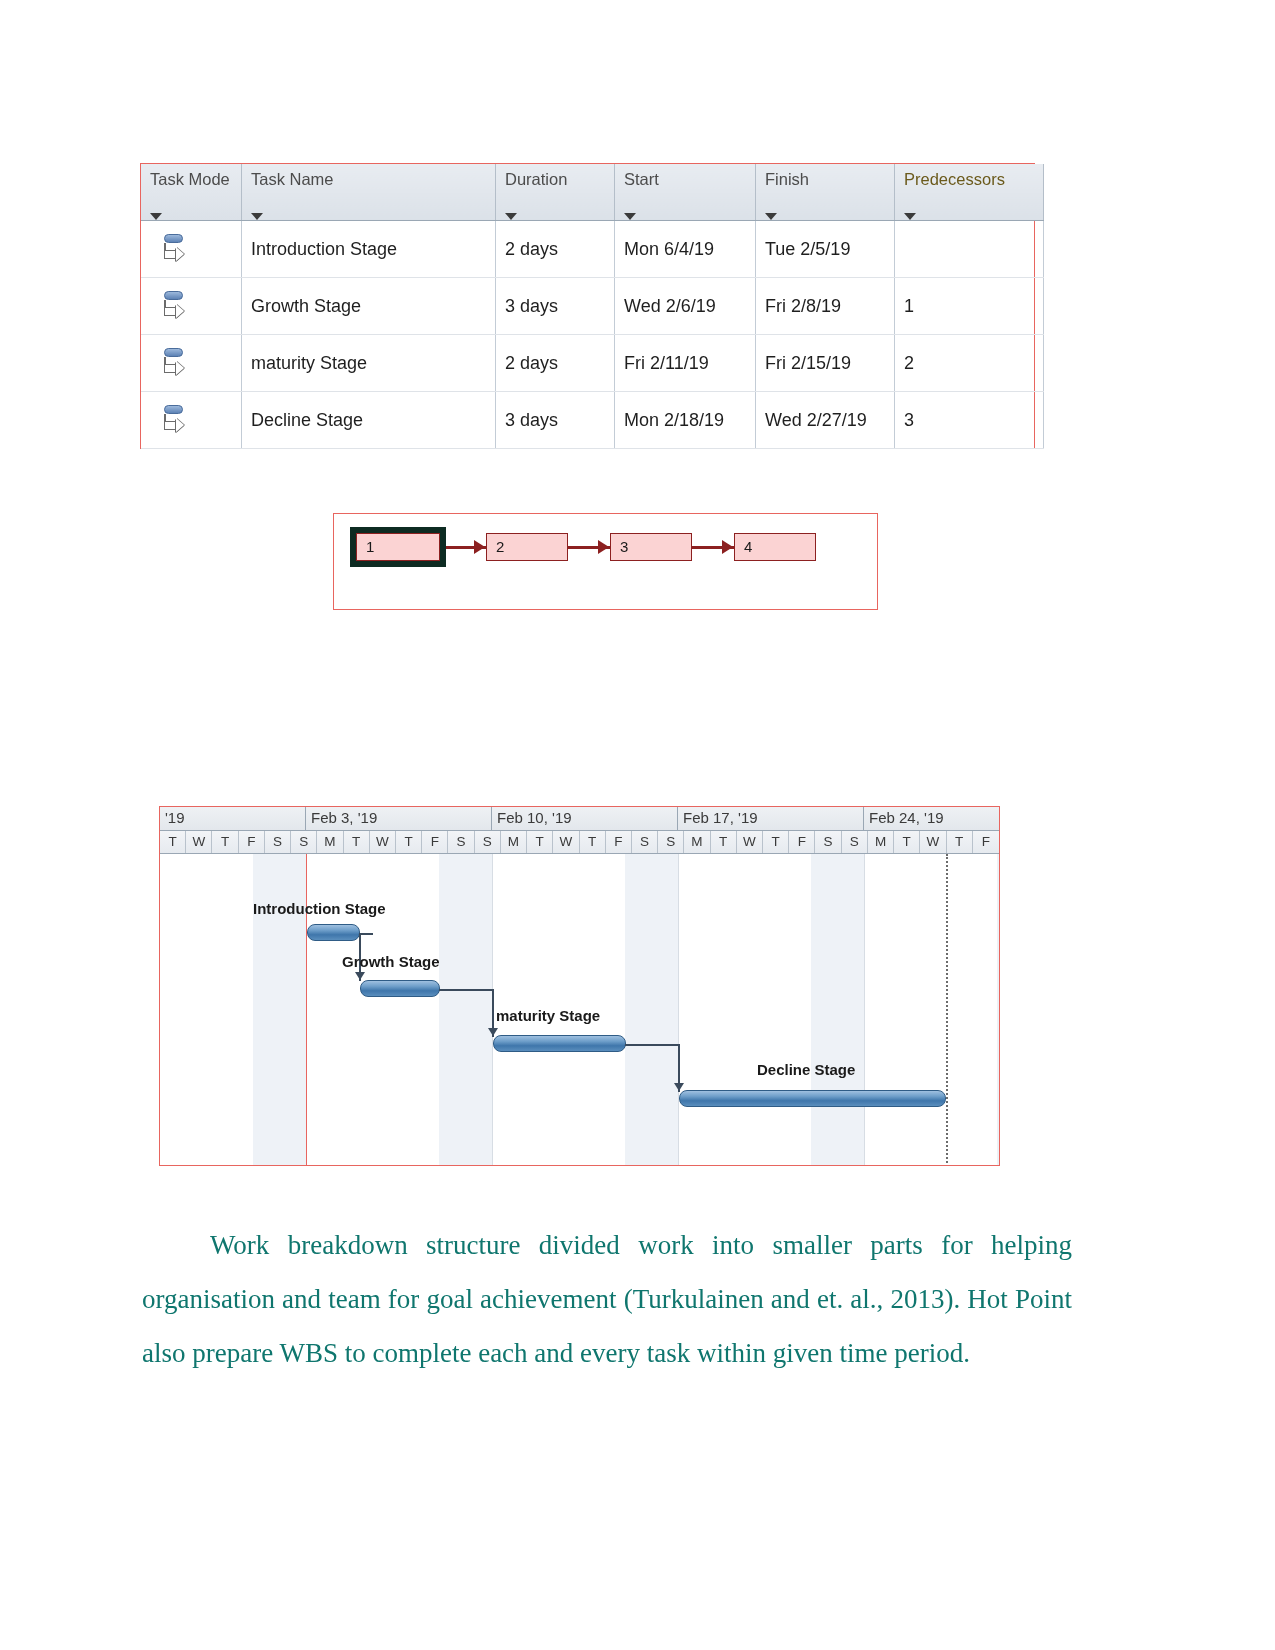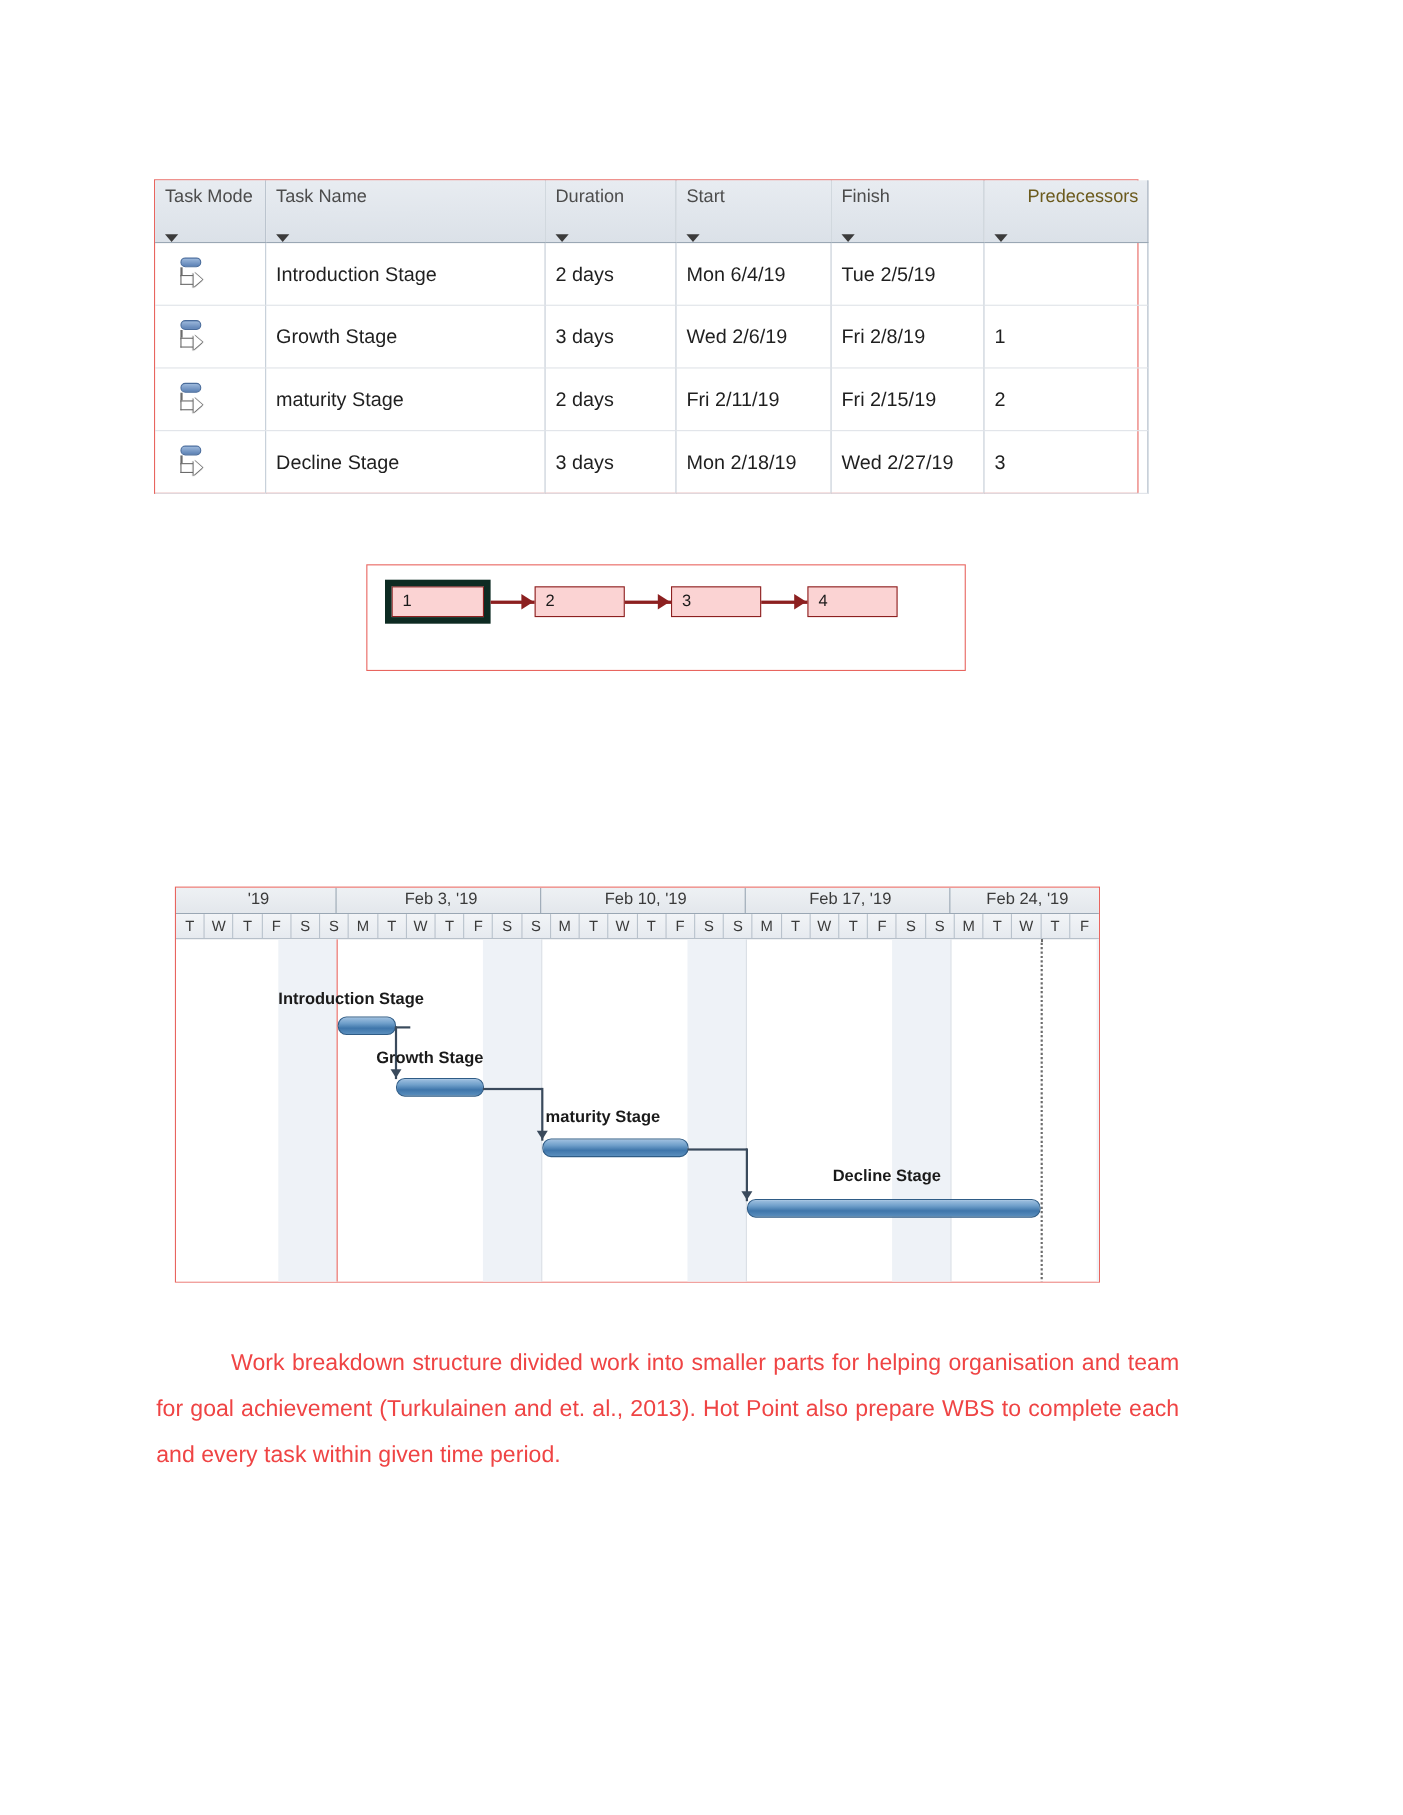--- a/index.html
+++ b/index.html
@@ -65,21 +65,21 @@
     border-left: 6px solid transparent;
     border-right: 6px solid transparent;
     border-top: 7px solid #3b3b3b;
     margin-top: 9px;
     flex: 0 0 auto;
   }
   th.predecessors-head {
     background: linear-gradient(to bottom,#ffe27a 0%, #fbd75b 100%);
     border-right: 1px solid #d9b93f;
   }
-  th.predecessors-head .th-label { color: #6b5a1c; margin-left: 30px; }
+  th.predecessors-head .th-label { color: #6b5a1c; }
   th.tail-head { border-right: none; }
 
   #project-table tbody td {
     height: 56px;
     font-size: 18px;
     color: #1f1f1f;
     padding-left: 9px;
   }
   td.taskmode-cell {
     padding-left: 0;
@@ -194,21 +194,20 @@
   }
   .week-cell {
     border-right: 1px solid #9aa7b4;
     font-size: 15px;
     color: #3a3a3a;
     line-height: 22px;
     padding-left: 5px;
     box-sizing: border-box;
     overflow: hidden;
     white-space: nowrap;
-    text-align: center;
   }
   #gantt-days {
     display: flex;
     height: 22px;
     border-bottom: 1px solid #9aa7b4;
     background: linear-gradient(to bottom,#f2f4f7 0%, #e6eaef 100%);
   }
   .day-cell {
     border-right: 1px solid #b9c2cc;
     font-size: 13.5px;
@@ -281,23 +280,23 @@
     width: 930px;
   }
   #wbs-heading {
     font-family: "Liberation Serif", serif;
     font-size: 21px;
     font-weight: bold;
     color: #000000;
     margin: 0 0 14px 0;
   }
   #wbs-paragraph {
-    font-family: Liberation Sans, sans-serif;
-    font-size: 21px;
-    color: #ef4444;
+    font-family: Liberation Serif, serif;
+    font-size: 27px;
+    color: #0f766e;
     margin: 0;
     text-align: justify;
     line-height: 2.0;
     text-indent: 68px;
   }
 </style>
 </head>
 <body>
 
 <div id="project-table-wrap">

